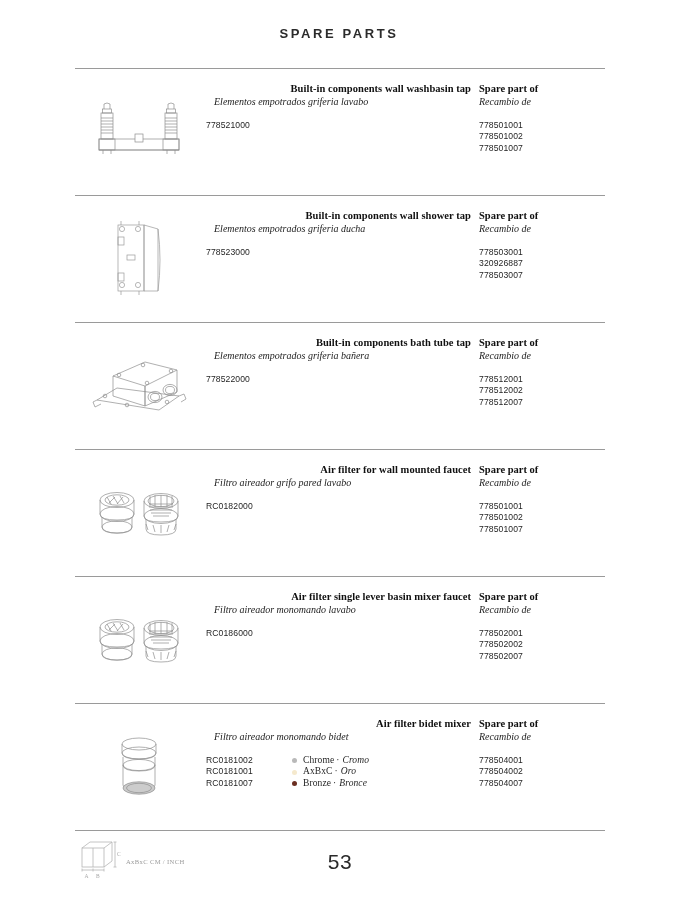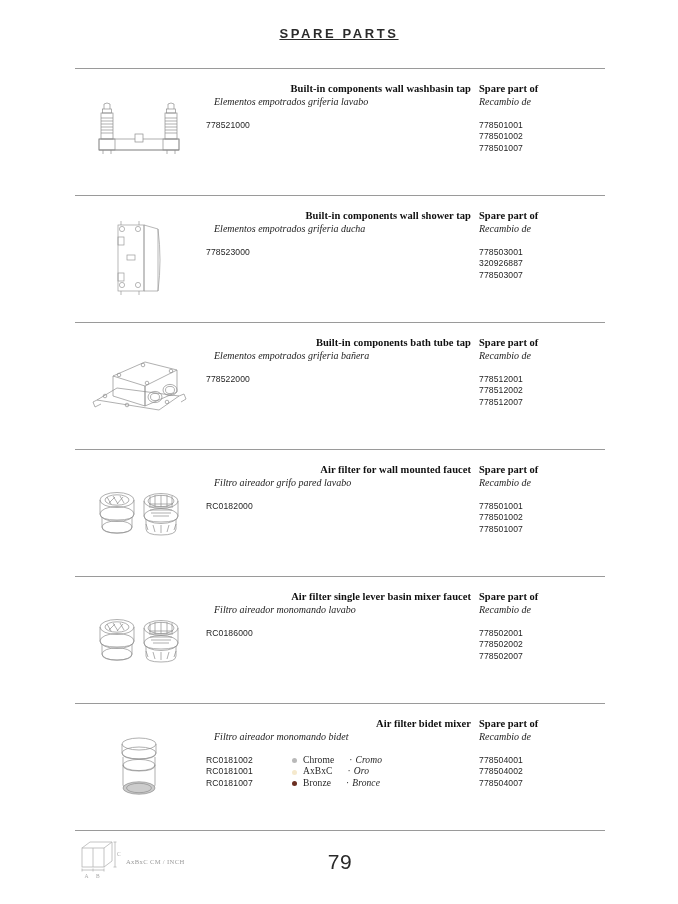--- a/index.html
+++ b/index.html
@@ -22,21 +22,20 @@
     position: absolute;
     top: 26px;
     left: 0;
     width: 678px;
     text-align: center;
     font-family: "Liberation Sans", sans-serif;
     font-size: 13px;
     font-weight: bold;
     letter-spacing: 2.6px;
     color: #2b2b2b;
-    text-decoration: underline;
   }
 
   
   .sheet {
     position: absolute;
     left: 75px;
     top: 68px;
     width: 530px;
   }
 
@@ -115,21 +114,21 @@
     font-size: 9.5px;
     white-space: nowrap;
   }
   .swatch {
     width: 5px;
     height: 5px;
     border-radius: 50%;
     margin-right: 6px;
     flex: 0 0 auto;
   }
-  .finish-en { margin-right: 15px; }
+  .finish-en { margin-right: 2px; }
   .finish-sep { margin-right: 3px; }
   .finish-es { font-style: italic; }
 
   
   .spare-cell {
     position: absolute;
     left: 404px;
     top: 14px;
     width: 126px;
   }
@@ -486,14 +485,14 @@
         <path d="M38 2 L38 27"></path>
         <path d="M36.5 2 L39.5 2"></path>
         <path d="M36.5 27 L39.5 27"></path>
       </g>
       <text x="7.5" y="38" font-family="Liberation Serif, serif" font-size="5.5" fill="#a8a8a8">A</text>
       <text x="19" y="38" font-family="Liberation Serif, serif" font-size="5.5" fill="#a8a8a8">B</text>
       <text x="40" y="16" font-family="Liberation Serif, serif" font-size="5.5" fill="#a8a8a8">C</text>
     </svg>
     <div class="legend-text">AxBxC CM / INCH</div>
   </div>
-  <div class="page-number">79</div>
+  <div class="page-number">53</div>
 </div>
 
 </body></html>

